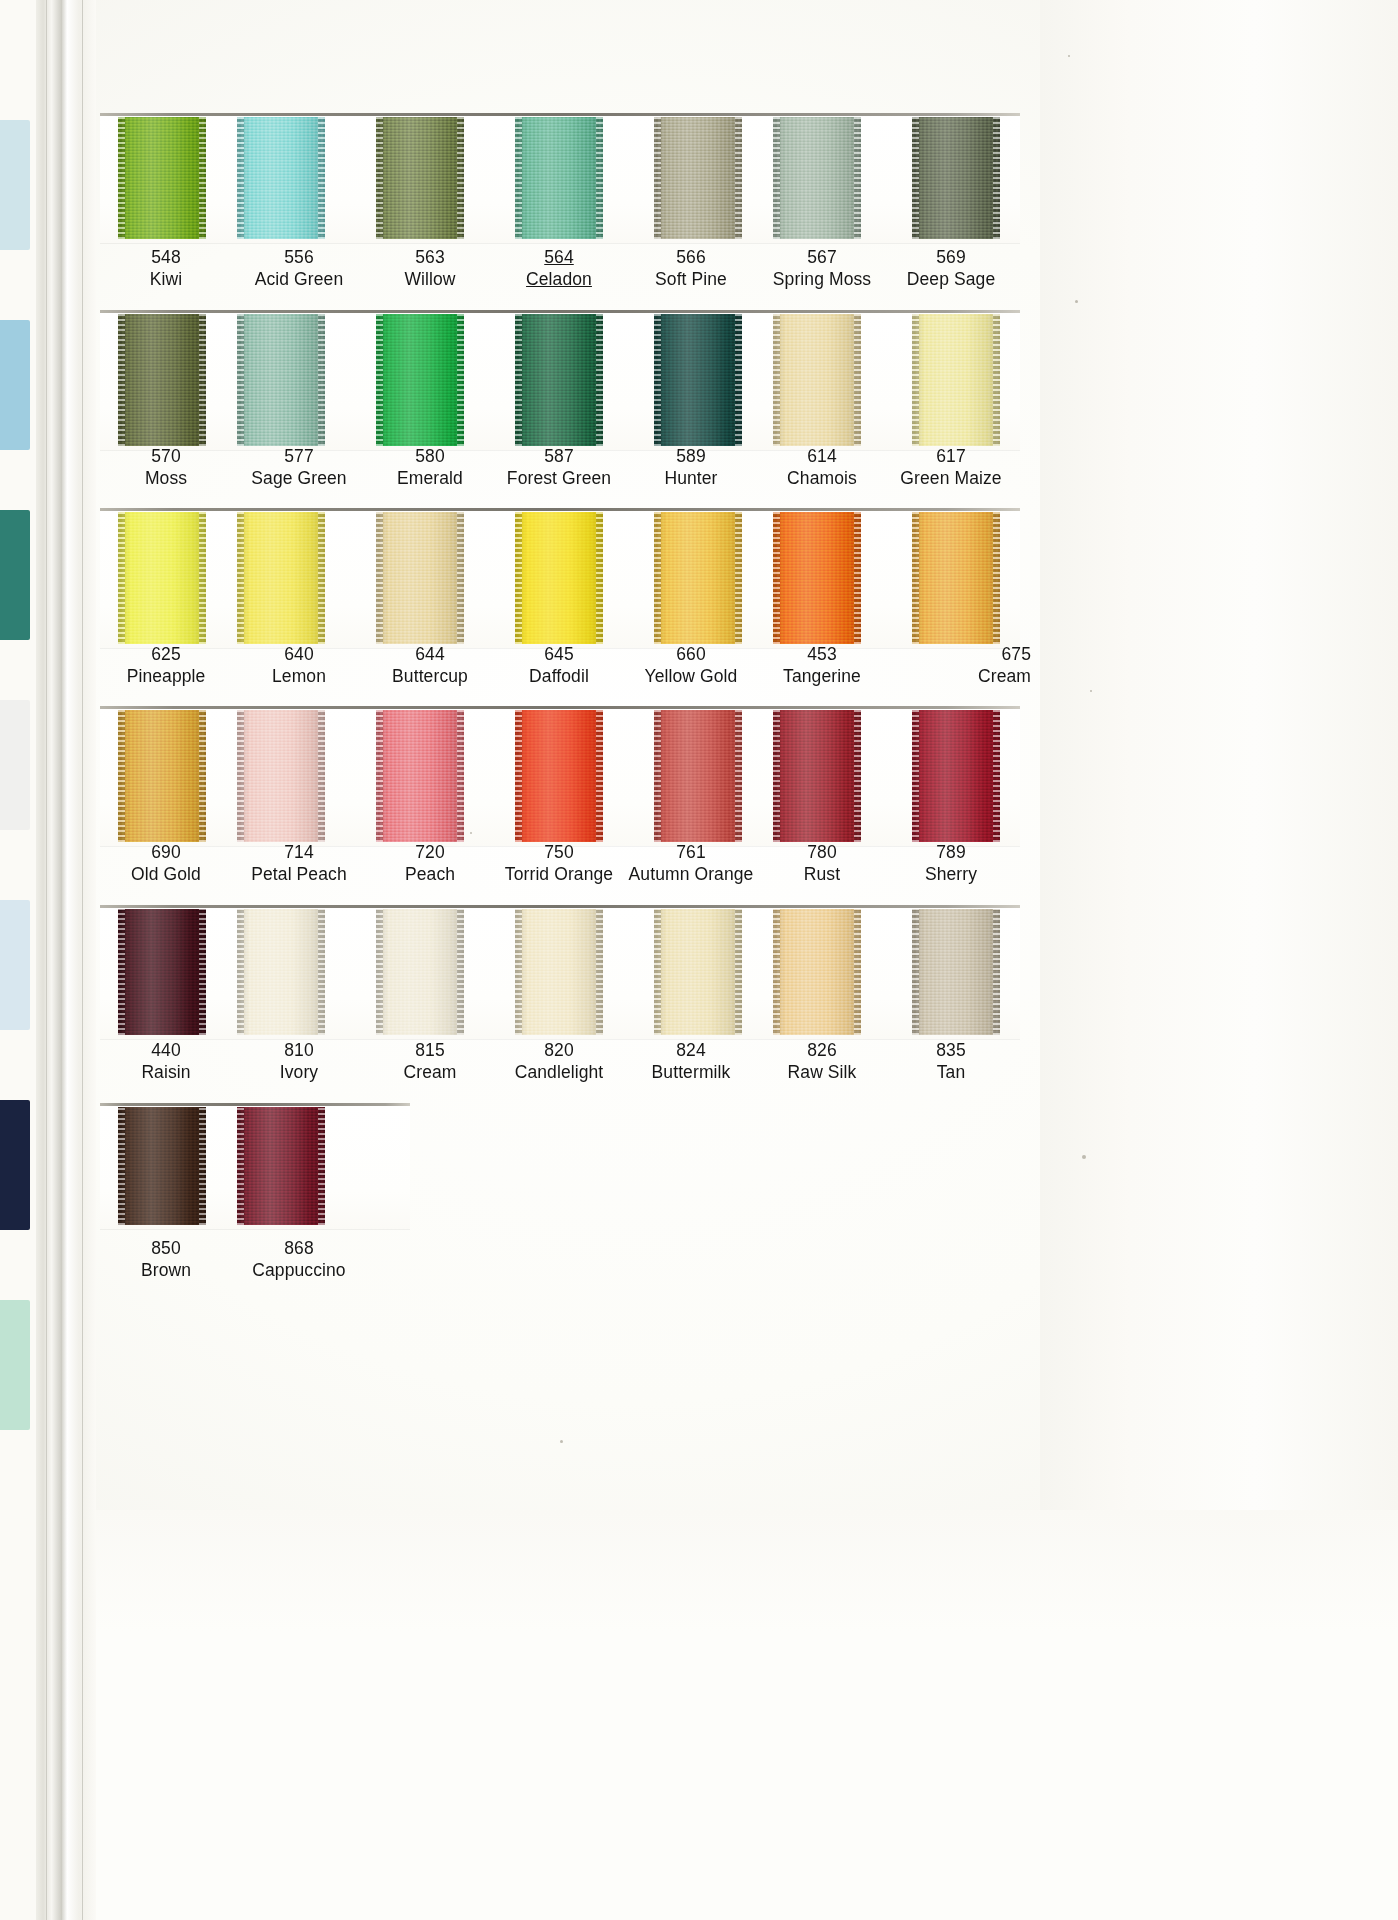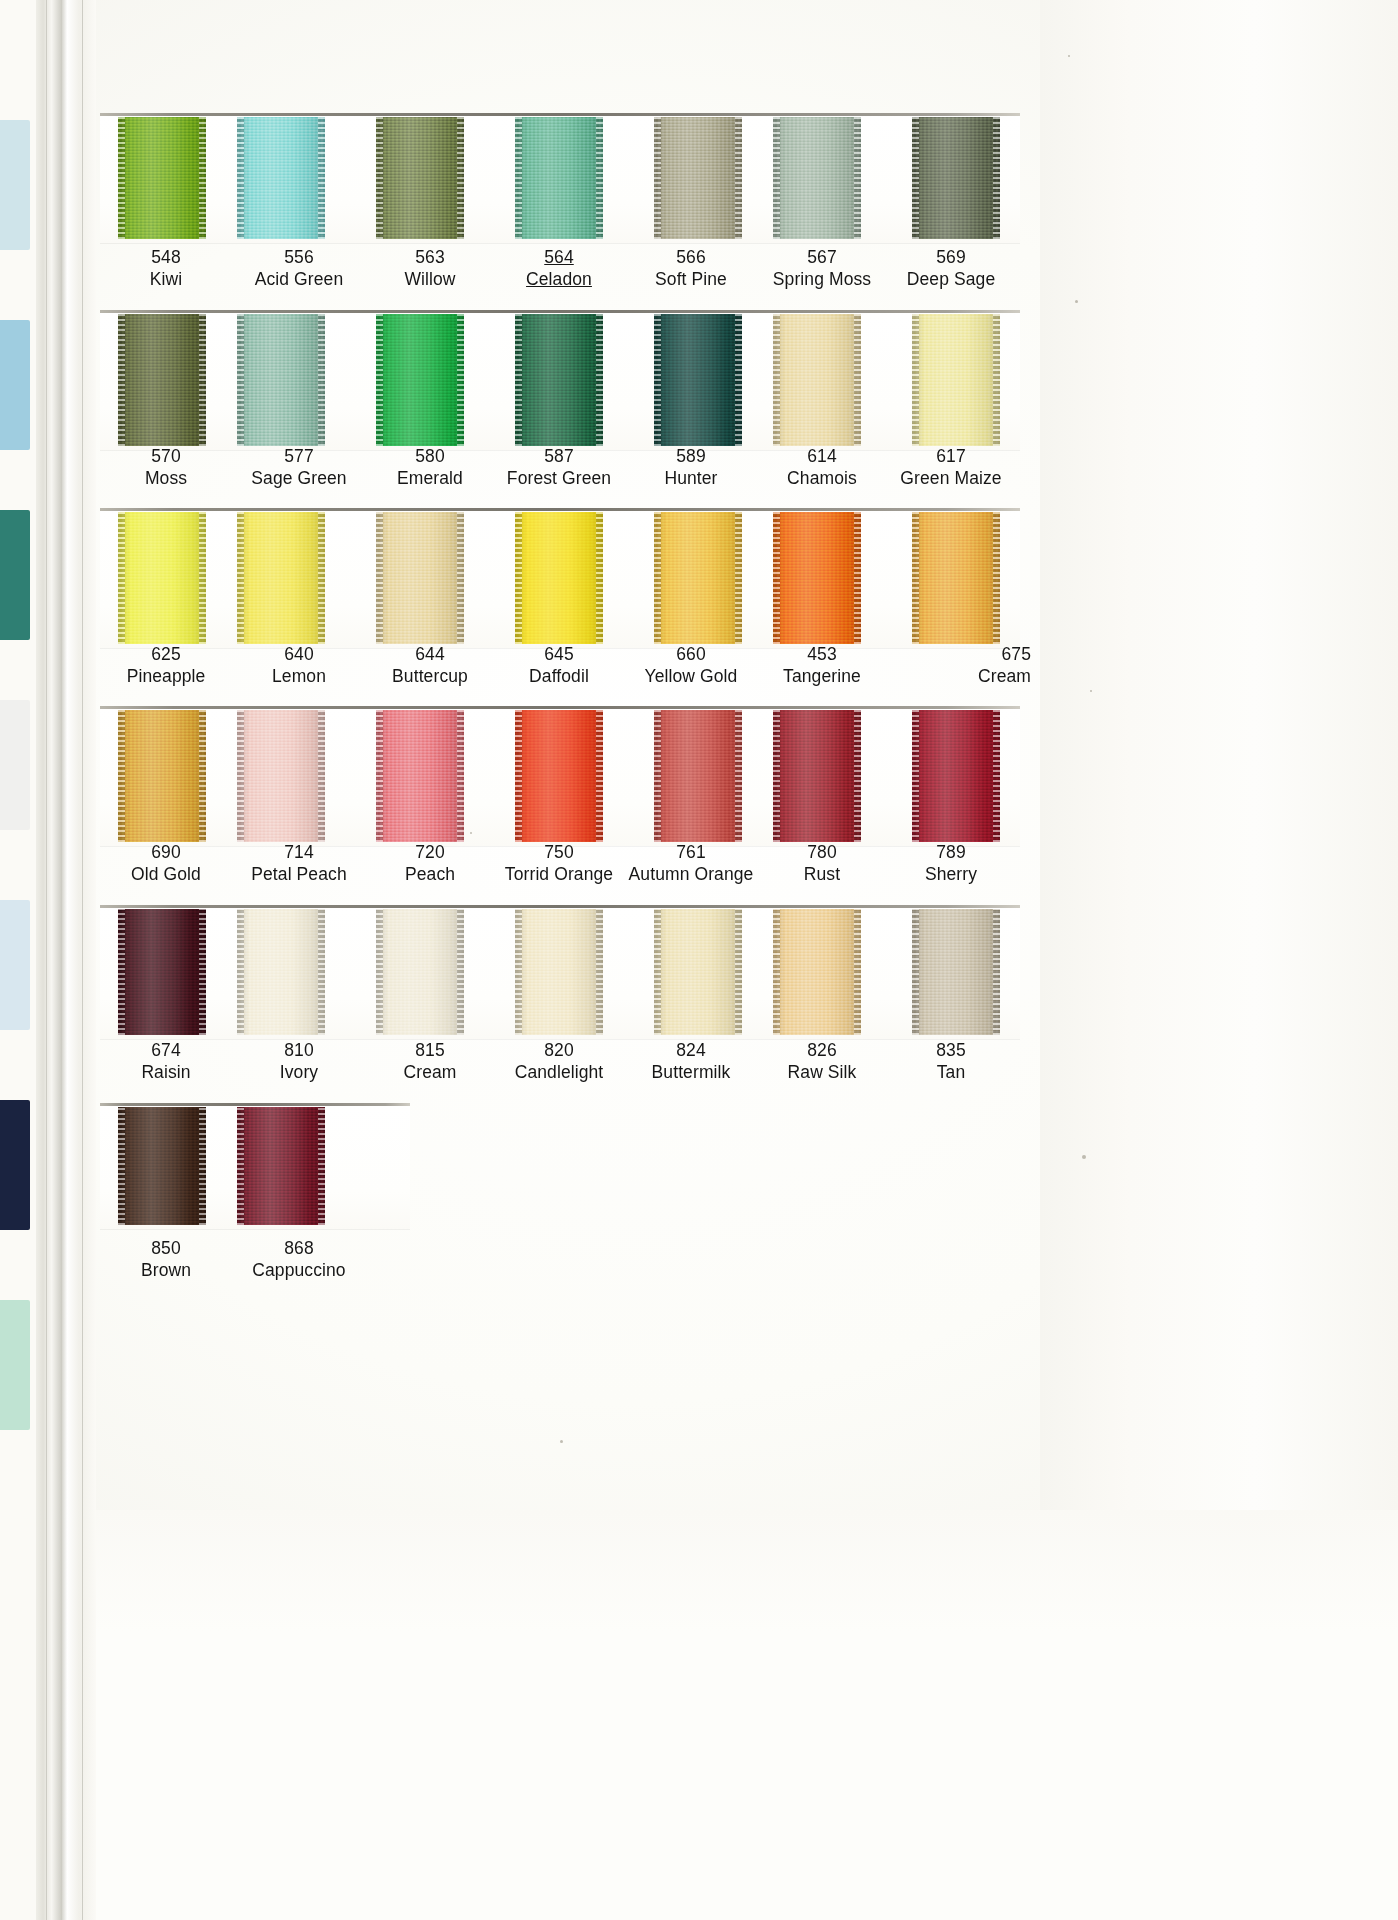--- a/index.html
+++ b/index.html
@@ -553,21 +553,21 @@
         <div class="ribbon" title="793 Raisin" style="height: 126px;">
           <div class="ribbon-body" style="background: rgb(64, 16, 25);">
             <div class="weave"></div>
             <div class="sheen"></div>
             <div class="selvedge left"></div>
             <div class="selvedge right"></div>
           </div>
         </div>
       </div>
       <div class="label" style="left: -14px; top: 136px;">
-        <span class="code">674</span>
+        <span class="code">440</span>
         <span class="name">Raisin</span>
       </div>
       <div class="cell" style="left: 137px;">
         <div class="ribbon" title="810 Ivory" style="height: 126px;">
           <div class="ribbon-body" style="background: rgb(242, 236, 216);">
             <div class="weave"></div>
             <div class="sheen"></div>
             <div class="selvedge left"></div>
             <div class="selvedge right"></div>
           </div>

